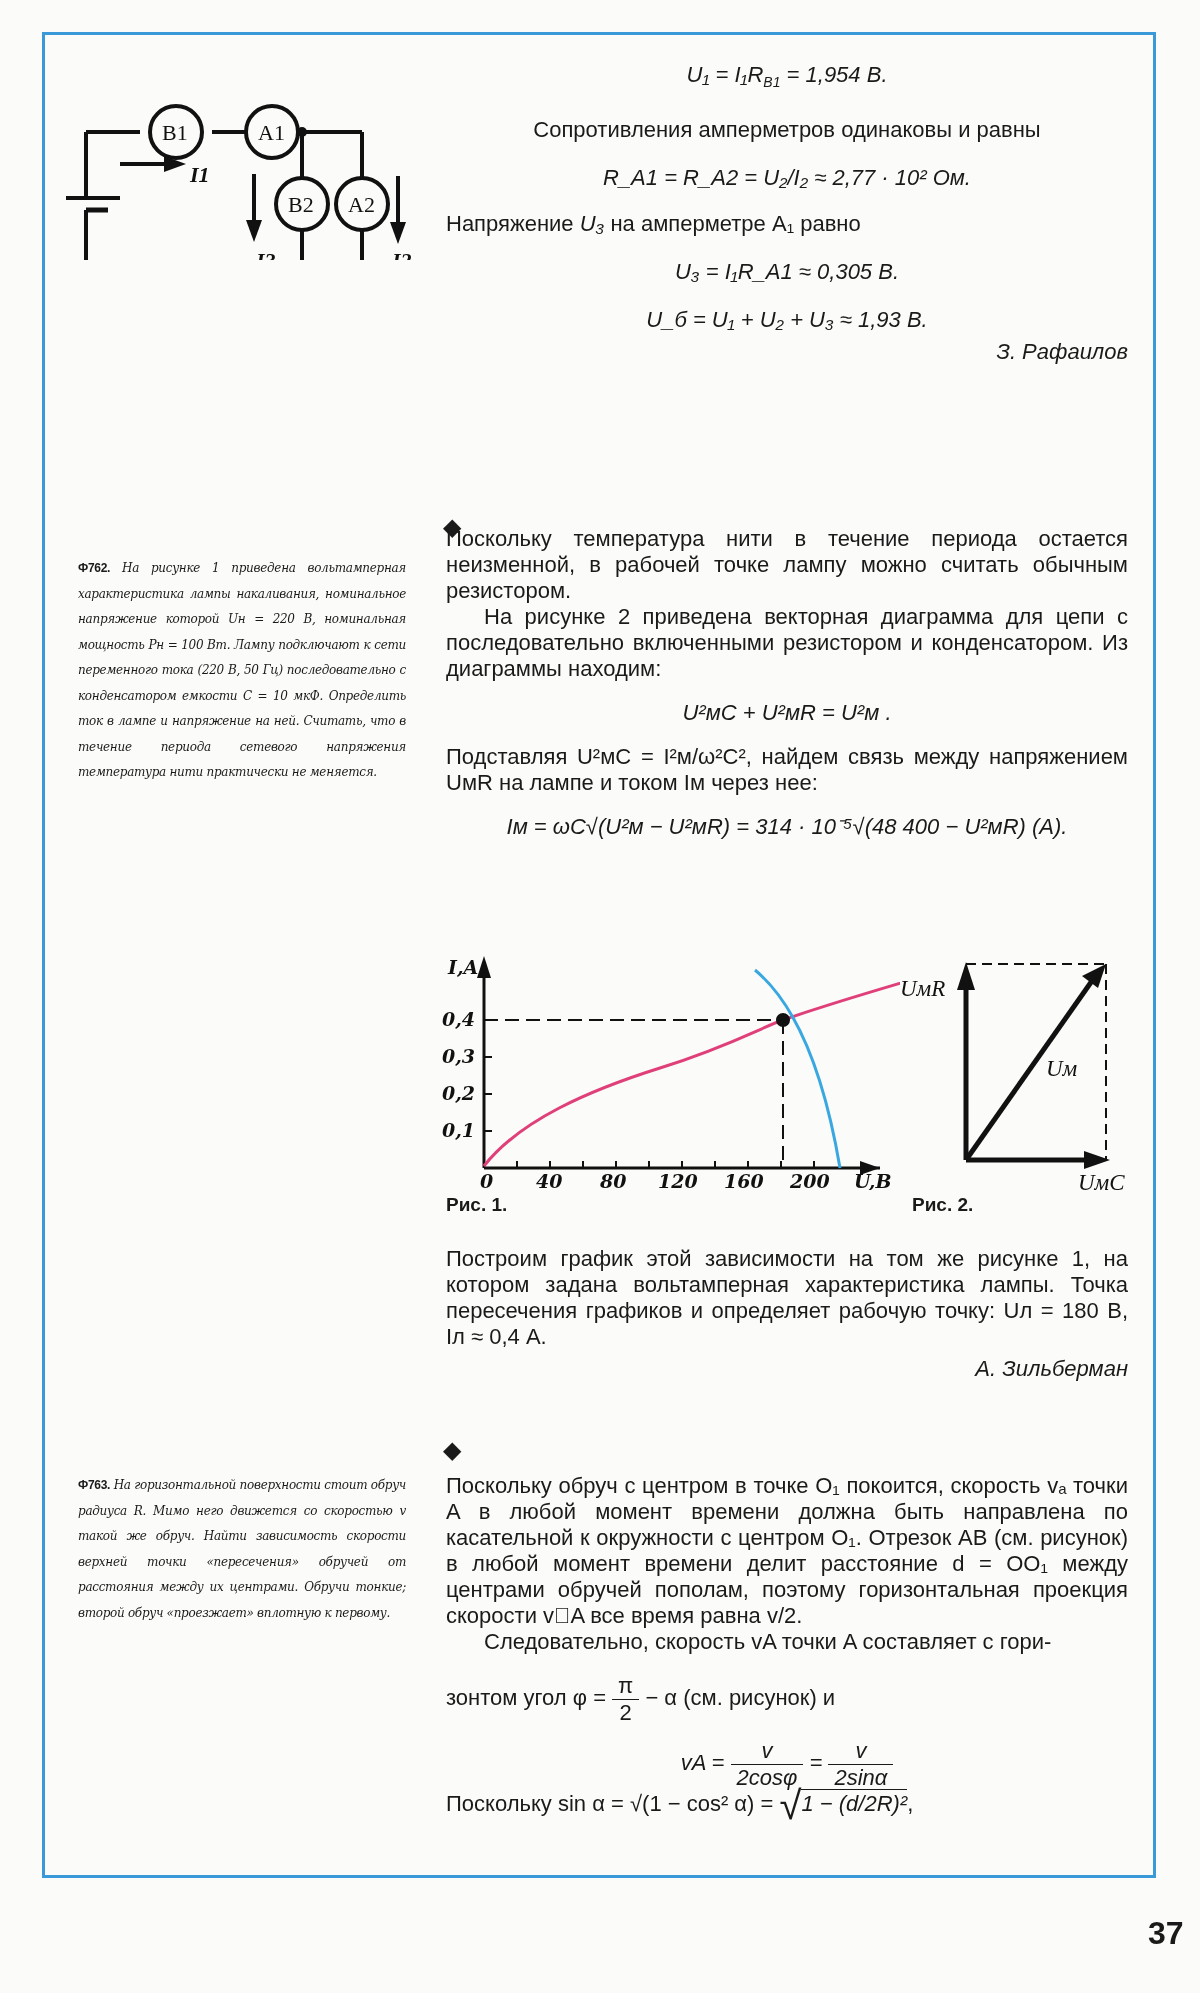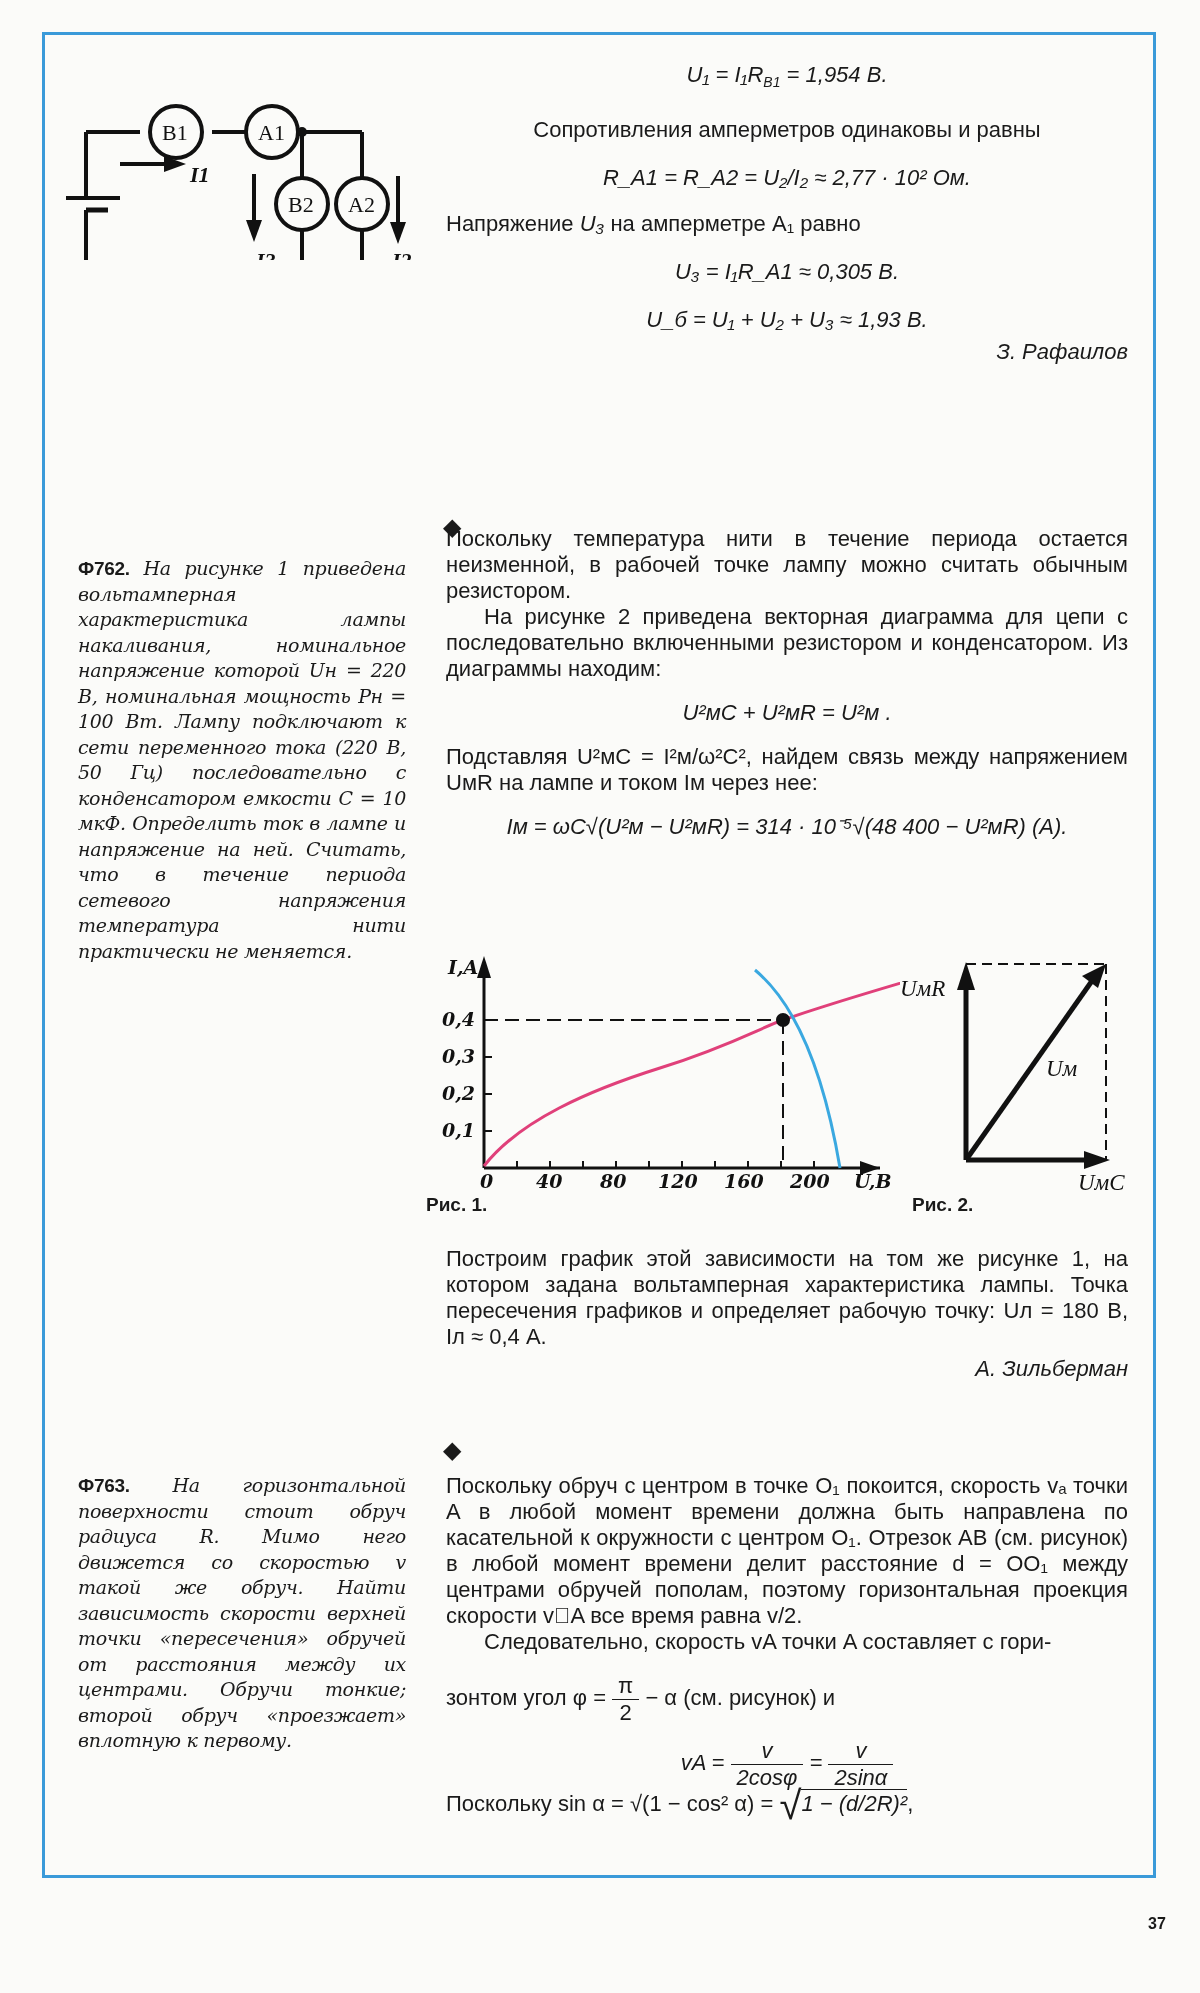--- a/index.html
+++ b/index.html
@@ -13,29 +13,29 @@
   }
   .abs { position:absolute; }
   .narrow { font-family:"Liberation Sans Narrow","Liberation Sans", sans-serif; }
   .body-col { position:absolute; left:446px; width:682px; font-size:22px; line-height:26px; text-align:justify; }
   .body-col p { margin:0; }
   .indent { text-indent:38px; }
   .center { text-align:center; }
   .right { text-align:right; }
   .ital { font-style:italic; }
   .problem {
-    position:absolute; left:78px; width:328px; font-size:19px; line-height:25.5px;
+    position:absolute; left:78px; width:328px; font-size:12px; line-height:25.5px;
     font-style:italic; text-align:justify; font-family:"DejaVu Serif", serif; letter-spacing:-0.3px;
   }
   .problem b { font-style:normal; font-family:"Liberation Sans", sans-serif; font-weight:bold; }
   .diamond { position:absolute; font-size:24px; line-height:24px; }
   .formula { font-size:22px; }
   sub, sup { font-size:14px; }
   .figcap { font-family:"Liberation Sans", sans-serif; font-weight:bold; font-size:19px; }
-  .page-num { position:absolute; left:1148px; top:1915px; font-family:"Liberation Sans", sans-serif; font-weight:bold; font-size:16px; }
+  .page-num { position:absolute; left:1148px; top:1915px; font-family:"Liberation Sans", sans-serif; font-weight:bold; font-size:32px; }
   .sig { font-style:italic; }
   .sqrt { border-top:1.5px solid #1a1a1a; padding-top:1px; }
   .frac { display:inline-block; vertical-align:middle; text-align:center; }
   .frac .num { display:block; border-bottom:1.5px solid #1a1a1a; padding:0 6px; }
   .frac .den { display:block; padding:0 6px; }
 </style>
 </head>
 <body>
 
 <div class="frame"></div>
@@ -127,21 +127,21 @@
     <text x="2" y="76">0,4</text>
     <text x="40" y="238">0</text>
     <text x="96" y="238">40</text>
     <text x="160" y="238">80</text>
     <text x="218" y="238">120</text>
     <text x="284" y="238">160</text>
     <text x="350" y="238">200</text>
     <text x="414" y="238">U,B</text>
   </g>
 </svg>
-<div class="abs figcap" style="left:426px;top:1194px">Рис. 1.</div>
+<div class="abs figcap" style="left:446px;top:1194px">Рис. 1.</div>
 
 <svg class="abs" style="left:900px;top:950px" width="240" height="240">
   <g stroke="#111" stroke-width="2" stroke-dasharray="10 6" fill="none">
     <path d="M66 14 H206"></path>
       <path d="M206 14 V210"></path>
   </g>
   <g stroke="#111" stroke-width="5" fill="none">
     <path d="M66 210 V30"></path>
       <path d="M66 210 H188"></path>
       <path d="M66 210 L194 28"></path>

